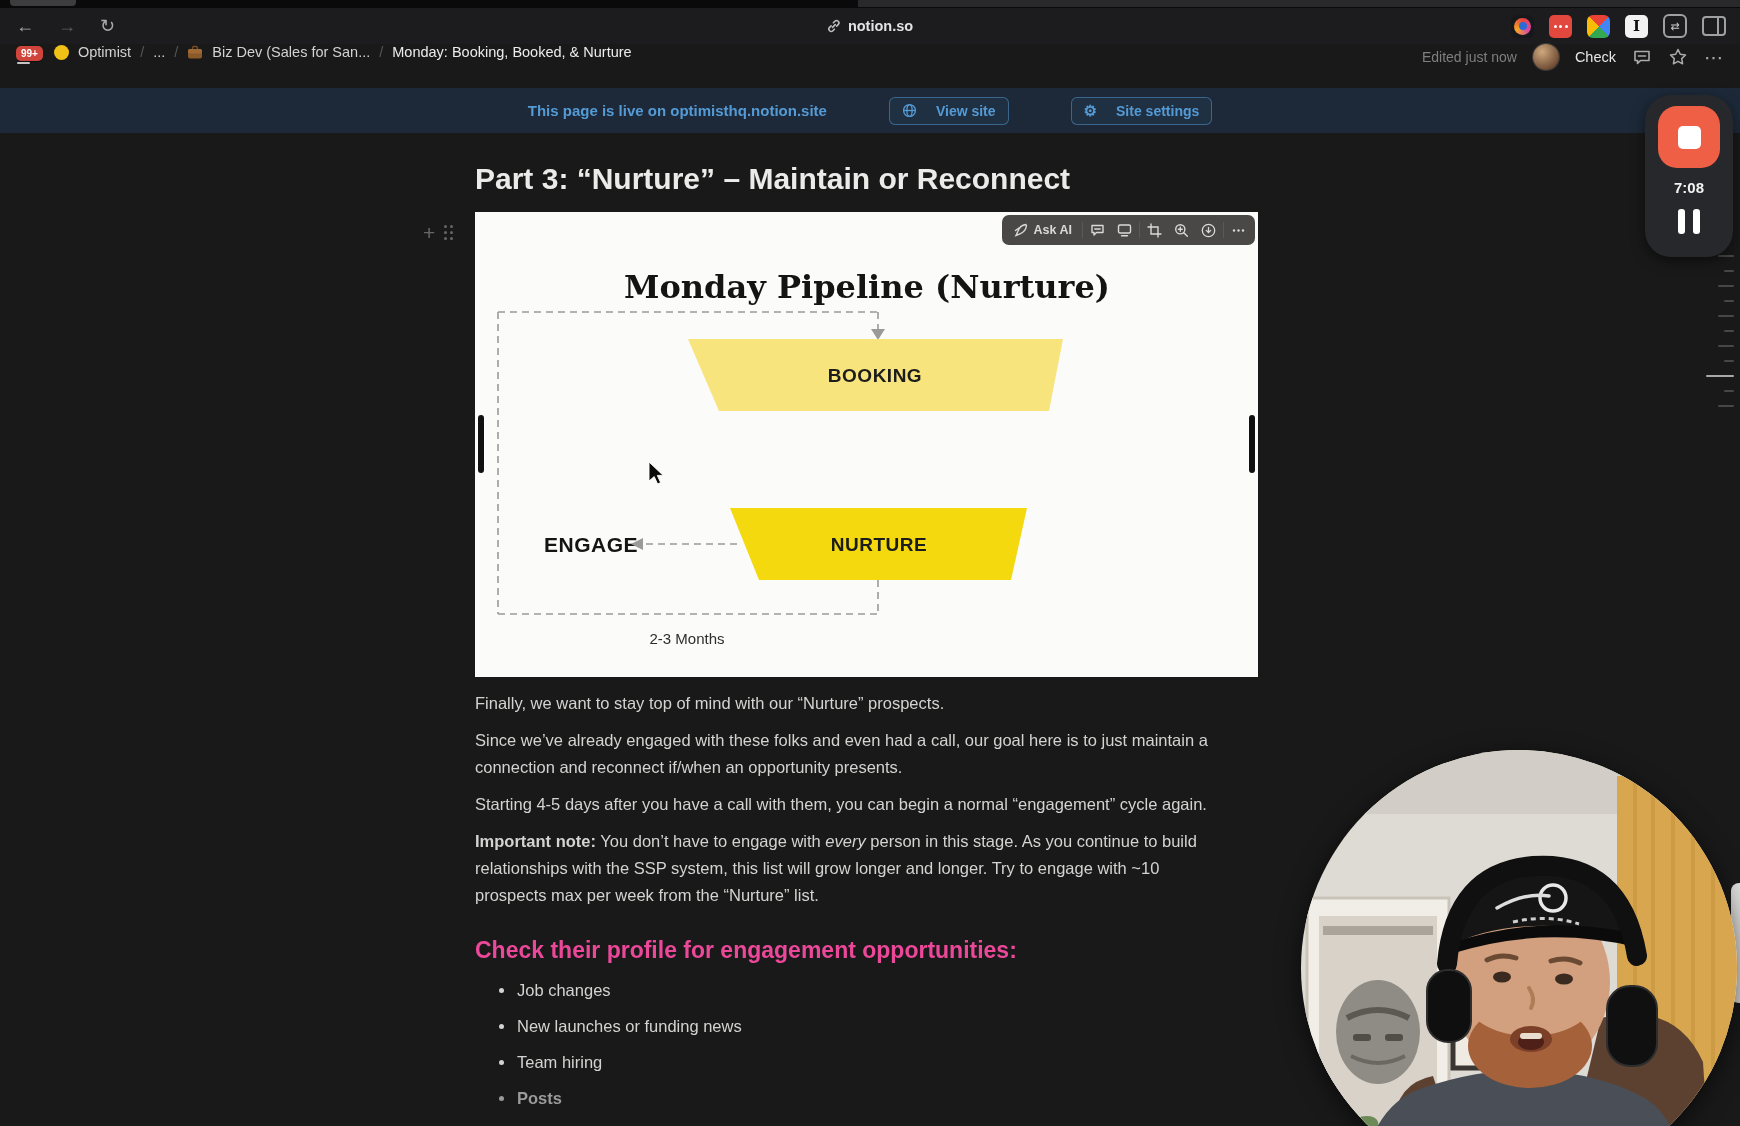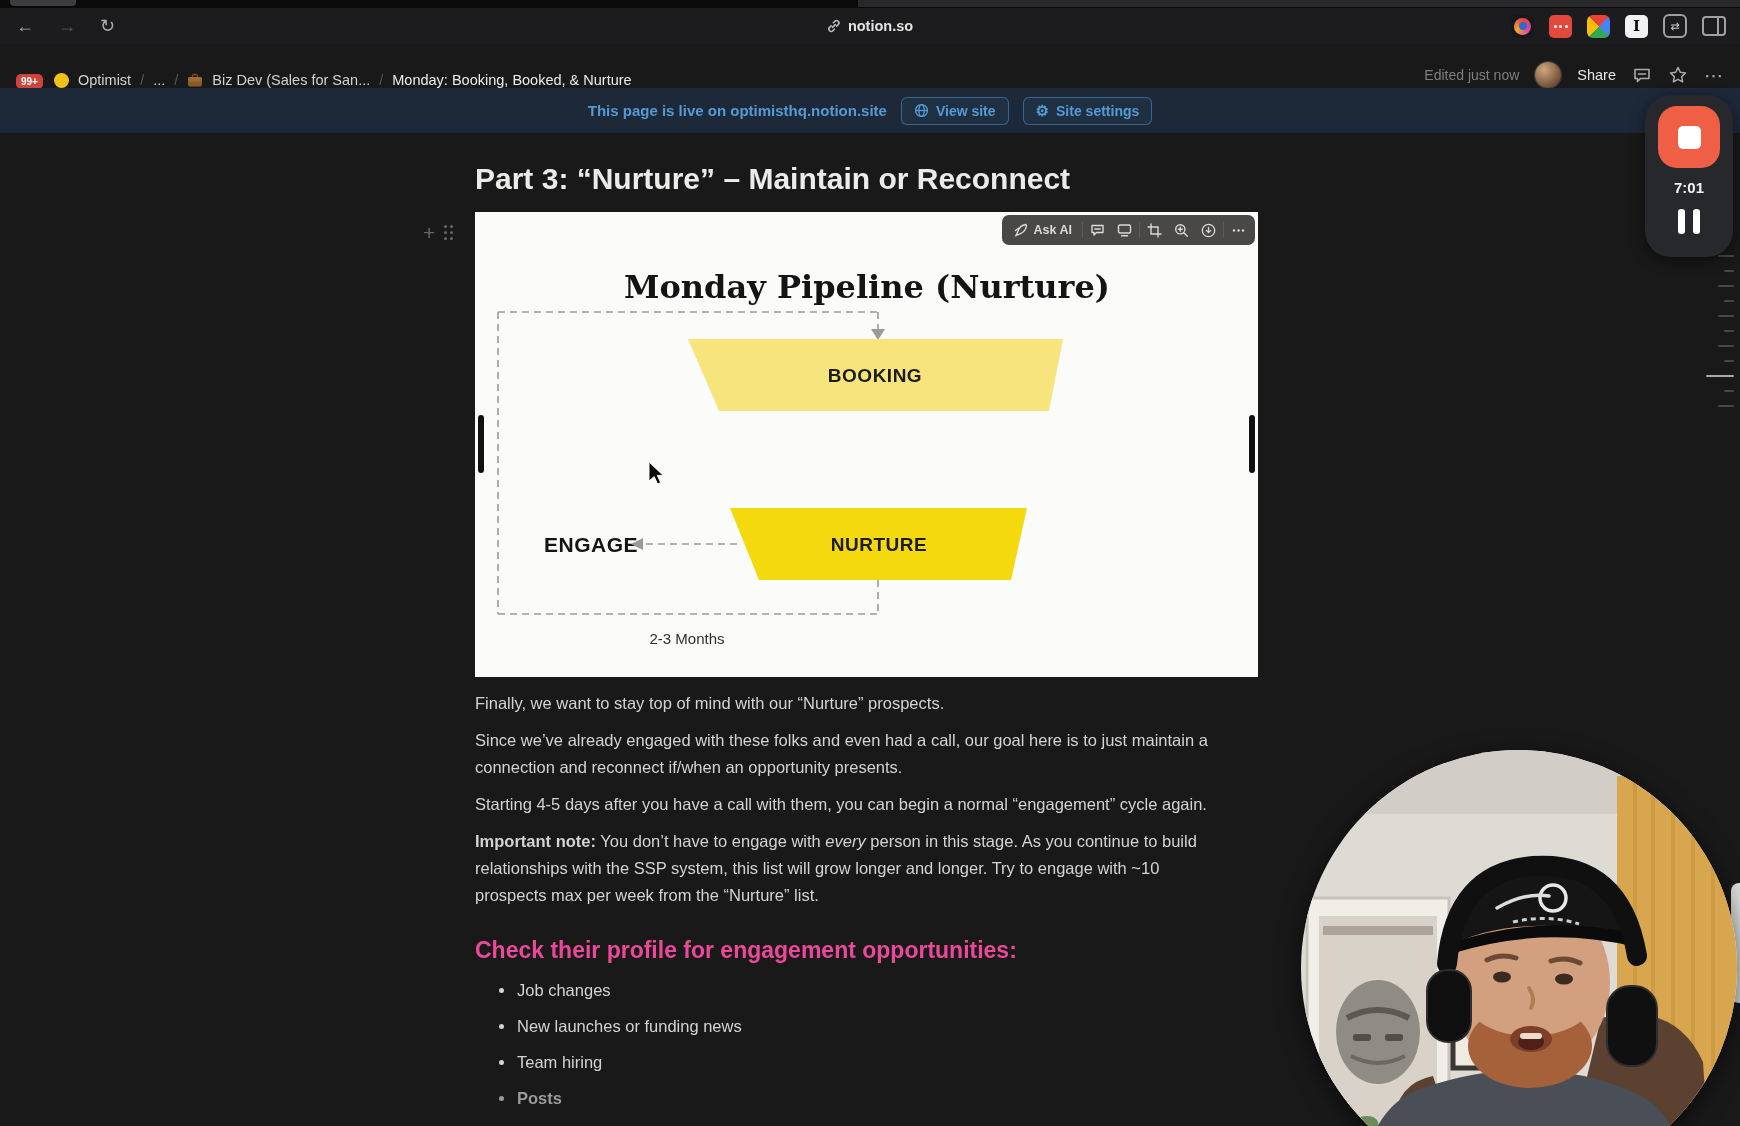--- a/index.html
+++ b/index.html
@@ -29,21 +29,21 @@
   .ext-red i{width:3px;height:3px;border-radius:50%;background:#fff;}
   .ext-pin{background:conic-gradient(from 45deg,#4285f4 0 25%,#34a853 0 50%,#fbbc05 0 75%,#ea4335 0 100%);border-radius:6px;}
   .ext-white{background:#f2f2f2;border-radius:5px;color:#111;font-family:"DejaVu Serif",serif;font-weight:700;font-size:15px;}
   .ext-line{width:20px;height:20px;border:2px solid #9fa0a4;border-radius:6px;color:#cicoco;
             color:#c9c9cc;font-size:11px;display:flex;align-items:center;justify-content:center;}
   .ext-split{width:20px;height:16px;border:2px solid #9fa0a4;border-radius:4px;position:relative;}
   .ext-split::after{content:"";position:absolute;right:5px;top:0;bottom:0;border-left:2px solid #9fa0a4;}
 
   
   .n-header{position:absolute;left:0;top:44px;width:1740px;height:44px;background:#191919;
-            display:flex;align-items:flex-end;padding:0 16px;box-sizing:border-box;}
+            display:flex;align-items:flex-start;padding:0 16px;box-sizing:border-box;}
   .crumbs{display:flex;align-items:center;gap:9px;font-size:14.5px;color:#d2d2d2;}
   .badge-wrap{position:relative;margin-right:2px;}
   .badge{background:#d0453b;color:#fff;font-size:10px;font-weight:700;padding:2px 5px;border-radius:5px;
          box-shadow:0 1px 0 rgba(0,0,0,.4);}
   .badge-under{position:absolute;left:1px;bottom:-4px;width:13px;height:2px;background:#c4c4c4;border-radius:1px;}
   .ws-dot{width:15px;height:15px;border-radius:50%;background:#f0c116;}
   .sep{color:#555;}
   .crumb-cur{color:#ececec;}
   .hdr-right{margin-left:auto;display:flex;align-items:center;gap:16px;}
   .edited{color:#7f7f7f;font-size:14px;}
@@ -51,22 +51,22 @@
           background:radial-gradient(circle at 35% 30%,#cfa87e,#6d4a33 75%);
           box-shadow:0 0 0 1px rgba(255,255,255,.15);}
   .share{color:#e6e6e6;font-size:14.5px;}
   .hicon{color:#ababab;display:flex;align-items:center;}
   .more-dots{color:#ababab;font-size:19px;letter-spacing:1px;}
 
   
   .banner{position:absolute;left:0;top:88px;width:1740px;height:45px;background:#1d2939;
           display:flex;align-items:center;justify-content:center;gap:14px;}
   .banner-msg{color:#549bd6;font-size:15px;font-weight:600;}
-  .banner-btn{display:flex;align-items:center;gap:7px;color:#549bd6;font-size:14px;font-weight:600;
-              border:1px solid rgba(86,156,214,.5);border-radius:6px;padding:5px 12px;background:rgba(45,75,105,.22);}
+  .banner-btn{display:flex;align-items:center;gap:19px;color:#549bd6;font-size:14px;font-weight:600;
+              border:1px solid rgba(86,156,214,.5);border-radius:6px;padding:5px 12px;background:rgba(45,75,105,.22);margin-left:48px;}
 
   
   .recorder{position:absolute;left:1645px;top:95px;width:88px;height:162px;background:#27282c;
             border-radius:26px;box-shadow:0 4px 14px rgba(0,0,0,.5);display:flex;flex-direction:column;
             align-items:center;z-index:30;}
   .rec-stop{margin-top:11px;width:62px;height:62px;background:#ee5f45;border-radius:19px;
             display:flex;align-items:center;justify-content:center;}
   .rec-stop-inner{width:23px;height:23px;background:#fff;border-radius:5px;}
   .rec-time{margin-top:11px;color:#f2f2f2;font-size:15px;font-weight:700;}
   .rec-pause{margin-top:13px;display:flex;gap:8px;}
@@ -171,21 +171,21 @@
             <path d="M5.5 4 V2.8 a1.3 1.3 0 0 1 1.3 -1.3 h2.4 a1.3 1.3 0 0 1 1.3 1.3 V4" fill="none" stroke="#7a4d24" stroke-width="1.4"></path>
           </svg>
       </span>
       <span>Biz Dev (Sales for San...</span>
       <span class="sep">/</span>
       <span class="crumb-cur">Monday: Booking, Booked, &amp; Nurture</span>
     </div>
     <div class="hdr-right">
       <span class="edited">Edited just now</span>
       <span class="avatar"></span>
-      <span class="share">Share</span>
+      <span class="share">Check</span>
       <span class="hicon">
         <svg width="20" height="20" viewBox="0 0 20 20" fill="none" stroke="#ababab" stroke-width="1.6" stroke-linejoin="round">
           <path d="M3 4.5 h14 v9 h-8.5 l-3 3 v-3 H3 z"></path>
             <path d="M6.5 9 h7" stroke-linecap="round"></path>
         </svg>
       </span>
       <span class="hicon">
         <svg width="20" height="20" viewBox="0 0 20 20" fill="none" stroke="#ababab" stroke-width="1.5" stroke-linejoin="round">
           <path d="M10 2.5 l2.3 4.8 5.2.7 -3.8 3.6.9 5.2 -4.6 -2.5 -4.6 2.5.9 -5.2 -3.8 -3.6 5.2 -.7 z"></path>
         </svg>
@@ -207,21 +207,21 @@
     <span class="banner-btn">
       <span style="font-size:15px;line-height:1;">⚙</span>
       <span>Site settings</span>
     </span>
   </div>
 
   <div class="recorder">
     <div class="rec-stop">
         <div class="rec-stop-inner"></div>
       </div>
-    <div class="rec-time">7:01</div>
+    <div class="rec-time">7:08</div>
     <div class="rec-pause">
         <i></i>
         <i></i>
       </div>
   </div>
 
   <div class="ticks">
     <div class="tick" style="width:16px"></div>
     <div class="tick" style="width:10px"></div>
     <div class="tick" style="width:16px"></div>

